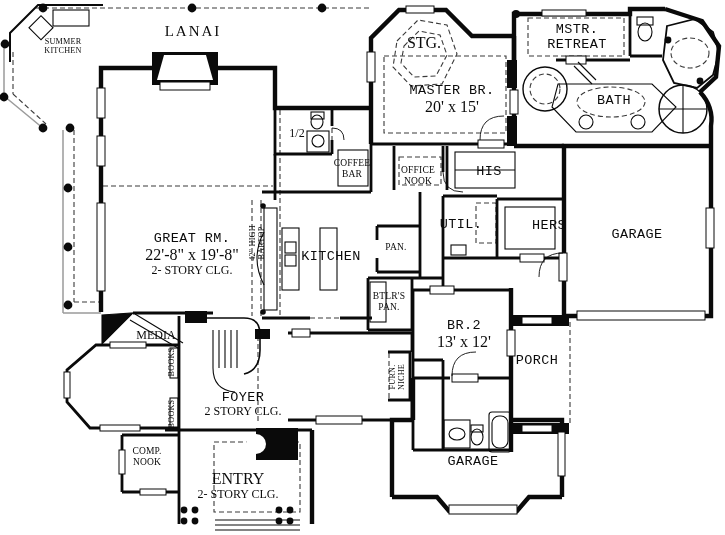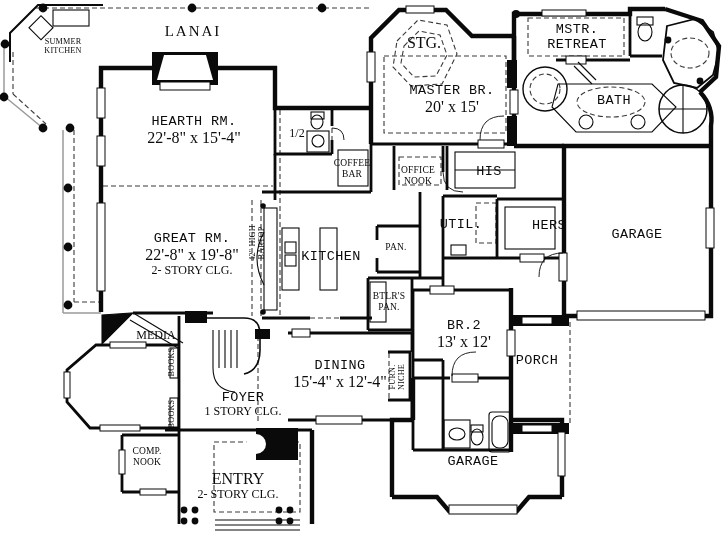--- a/index.html
+++ b/index.html
@@ -260,24 +260,20 @@
   <span class="t14">MASTER BR.</span>
   <span class="t13">20' x 15'</span>
 </div>
 <div class="lbl" style="left:577px;top:37px">
   <span class="t14">MSTR.</span>
   <span class="t14">RETREAT</span>
 </div>
 <div class="lbl" style="left:614px;top:101px">
   <span class="t14">BATH</span>
 </div>
-<div class="lbl" style="left:194px;top:131px">
-  <span class="t14">HEARTH RM.</span>
-  <span class="t13">22'-8" x 15'-4"</span>
-</div>
 <div class="lbl" style="left:297px;top:134px">
   <span class="t12">1/2</span>
 </div>
 <div class="lbl" style="left:352px;top:169px">
   <span class="t10">COFFEE</span>
   <span class="t10">BAR</span>
 </div>
 <div class="lbl" style="left:418px;top:176px">
   <span class="t10">OFFICE</span>
   <span class="t10">NOOK</span>
@@ -325,25 +321,21 @@
 </div>
 <div class="lbl rot" style="left:172px;top:414px">
   <span class="t8">BOOKS</span>
 </div>
 <div class="lbl" style="left:147px;top:457px">
   <span class="t10">COMP.</span>
   <span class="t10">NOOK</span>
 </div>
 <div class="lbl" style="left:243px;top:404px">
   <span class="t14">FOYER</span>
-  <span class="t9">1 STORY CLG.</span>
-</div>
-<div class="lbl" style="left:340px;top:375px">
-  <span class="t14">DINING</span>
-  <span class="t13">15'-4" x 12'-4"</span>
+  <span class="t9">2 STORY CLG.</span>
 </div>
 <div class="lbl rot" style="left:397px;top:377px">
   <span class="t8">FURN.</span>
   <span class="t8">NICHE</span>
 </div>
 <div class="lbl" style="left:238px;top:486px">
   <span class="t13">ENTRY</span>
   <span class="t9">2- STORY CLG.</span>
 </div>
 <div class="lbl" style="left:537px;top:361px">

